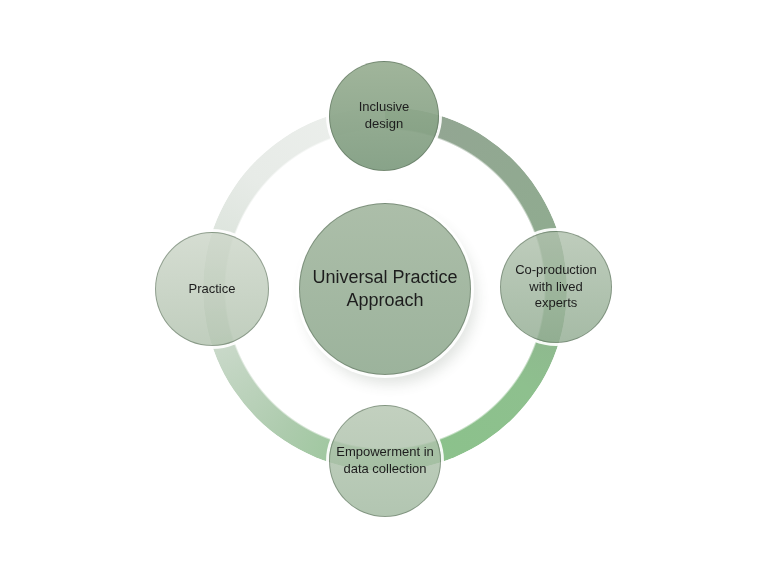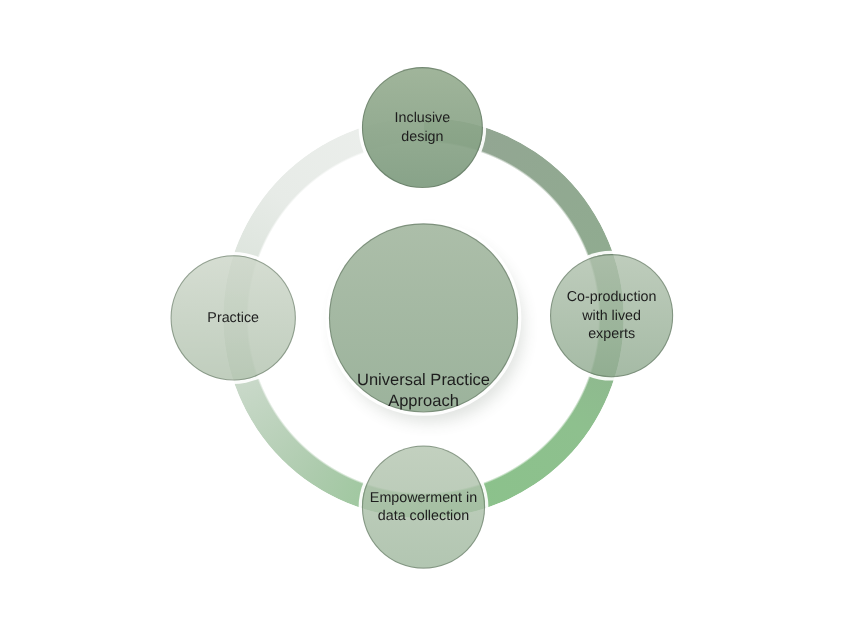--- a/index.html
+++ b/index.html
@@ -51,24 +51,23 @@
   .node-label {
     display: block;
   }
   .center {
     left: 299px;
     top: 203px;
     width: 172px;
     height: 172px;
     background: linear-gradient(180deg, var(--center-fill-top), var(--center-fill-bottom));
     box-shadow: 0 0 0 3px var(--node-halo), 5px 9px 14px rgba(60, 80, 60, 0.16);
-    font-size: 15px;
+    font-size: 18px;
     line-height: 1.28;
     z-index: 3;
-    align-items: flex-end;
   }
   .center .node-label { width: 150px; }
   .sat {
     z-index: 2;
     font-size: 13px;
     line-height: 1.3;
   }
   .sat.pos-top {
     left: 329px;
     top: 61px;

